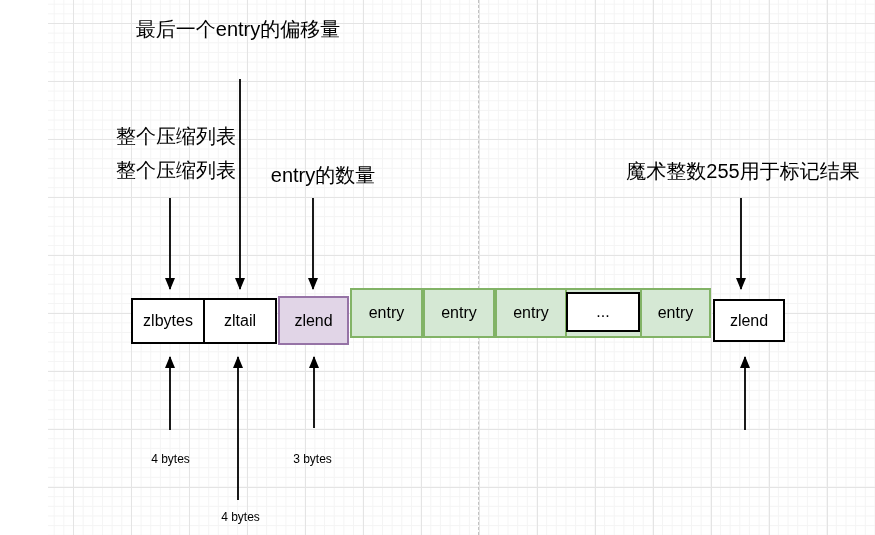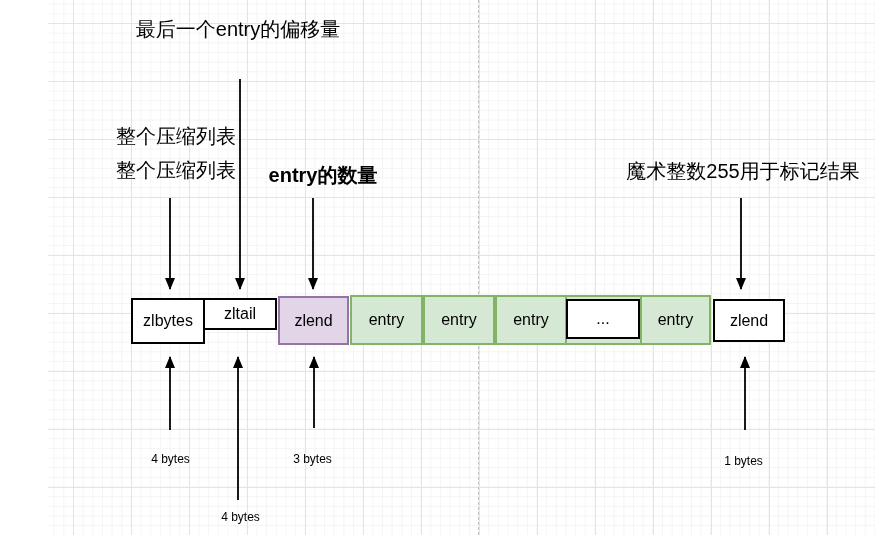--- a/index.html
+++ b/index.html
@@ -27,37 +27,37 @@
     border-left:1px dashed #c2c2c2;
   }
   .note{
     position:absolute;
     font-size:20px;line-height:27px;
     text-align:center;
     white-space:nowrap;
   }
   .note-zltail{left:40px;top:16px;width:300px;}
   .note-zlbytes{left:28px;top:119px;width:200px;line-height:34px;}
-  .note-zllen{left:175px;top:162px;width:200px;font-weight:bold;}
+  .note-zllen{left:175px;top:162px;width:200px;}
   .note-zlend{left:545px;top:158px;width:300px;}
   .arrows{position:absolute;left:0;top:0;pointer-events:none;}
   .arrows line{stroke:#000;stroke-width:1.8;}
   .cell{
     position:absolute;box-sizing:border-box;
     display:flex;align-items:center;justify-content:center;
     font-size:16px;
   }
   .cell.white{background:#ffffff;border:2px solid #000000;}
   .cell.purple{background:#E1D5E7;border:2px solid #9673A6;}
   .cell.green{background:#D5E8D4;border:2px solid #82B366;}
   .cell-zlbytes{left:83px;top:298px;width:74px;height:46px;}
-  .cell-zltail{left:155px;top:298px;width:74px;height:32px;}
+  .cell-zltail{left:155px;top:298px;width:74px;height:46px;}
   .cell-zlend-purple{left:230px;top:296px;width:71px;height:49px;}
   .green-region{
-    position:absolute;left:302px;top:295px;width:361px;height:50px;
+    position:absolute;left:302px;top:288px;width:361px;height:50px;
     box-sizing:border-box;background:#D5E8D4;border:2px solid #82B366;
   }
   .green-region .cell-entry-1{left:-2px;top:-2px;width:73px;height:50px;}
   .green-region .cell-entry-2{left:71px;top:-2px;width:72px;height:50px;}
   .green-region .cell-entry-3{left:143px;top:-2px;width:72px;height:50px;}
   .green-region .cell-dots{left:214px;top:2px;width:74px;height:40px;z-index:2;}
   .green-region .cell-entry-4{left:288px;top:-2px;width:71px;height:50px;}
   .cell-zlend-end{left:665px;top:299px;width:72px;height:43px;}
   .size-label{
     position:absolute;
@@ -112,15 +112,14 @@
     <div class="cell green cell-entry-3">entry</div>
     <div class="cell white cell-dots">...</div>
     <div class="cell green cell-entry-4">entry</div>
   </div>
 
   <div class="cell white cell-zlend-end">zlend</div>
 
   <div class="size-label size-zlbytes">4 bytes</div>
   <div class="size-label size-zltail">4 bytes</div>
   <div class="size-label size-zllen">3 bytes</div>
-  <div class="size-label size-zlend">1 bytes</div>
 
 </div>
 
 </body></html>

